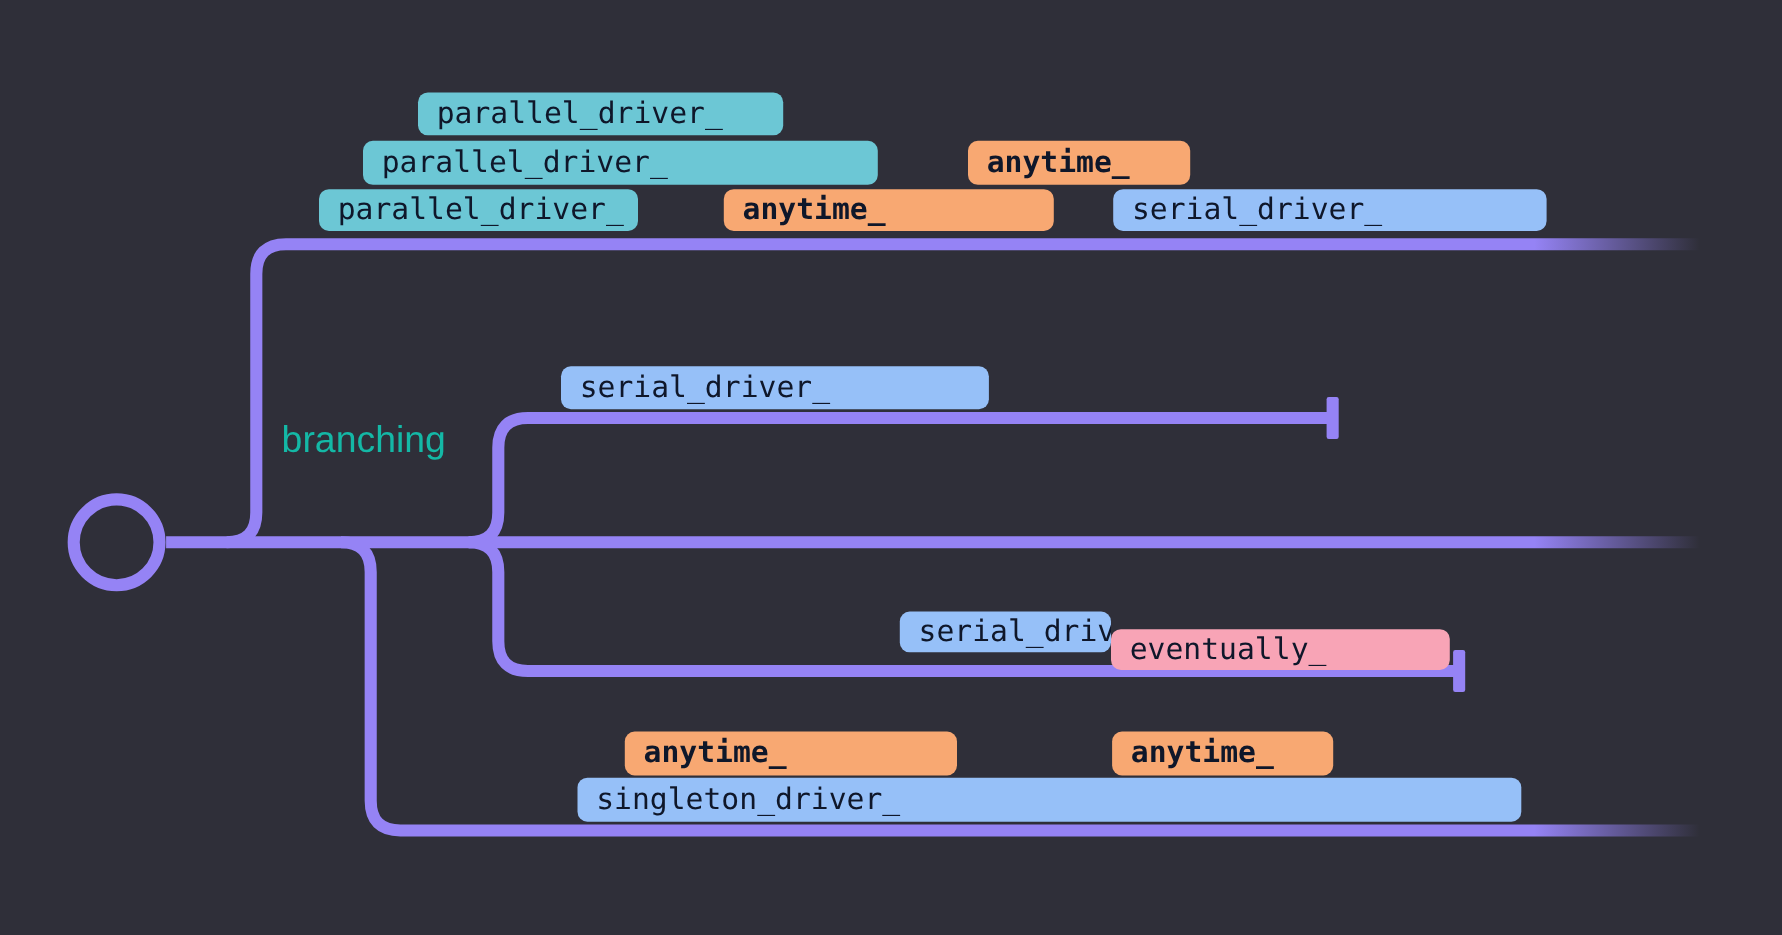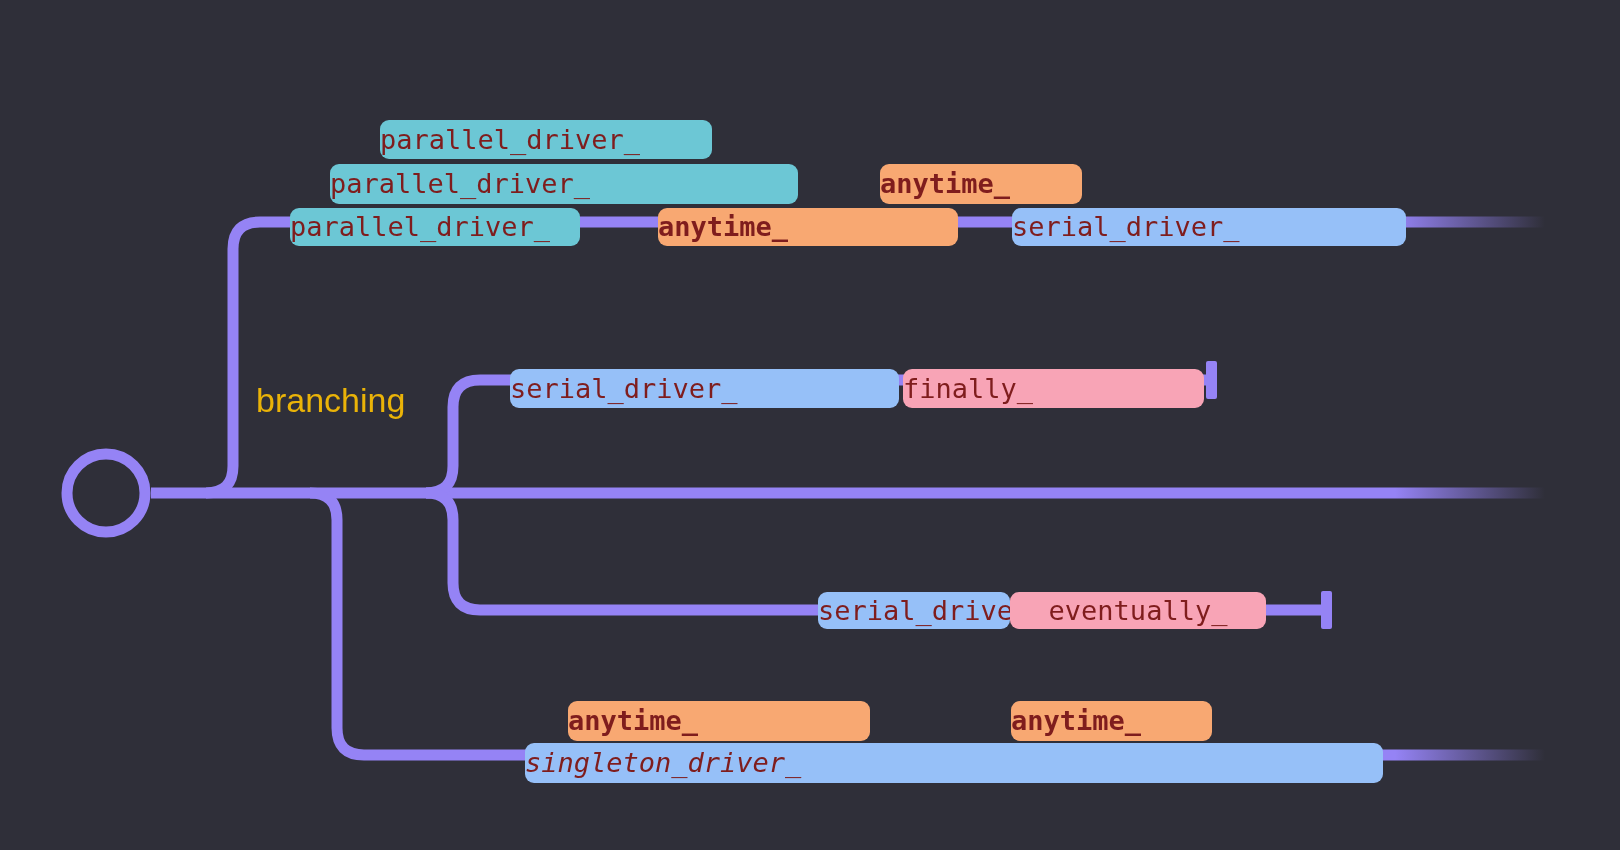--- a/index.html
+++ b/index.html
@@ -19,54 +19,54 @@
     position: absolute;
     left: 0;
     top: 0;
     z-index: 1;
   }
   .bar {
     position: absolute;
     z-index: 2;
     border-radius: 9px;
     font-size: 27px;
-    color: #7f1d1d;
+    color: #0f172a;
+    padding-left: 17px;
     white-space: nowrap;
     overflow: hidden;
     box-sizing: border-box;
-    margin-top: 36px;
   }
   .bar.teal   { background: #6cc7d5; }
   .bar.orange { background: #f8a872; font-weight: bold; }
   .bar.blue   { background: #96c0f8; }
   .bar.pink   { background: #f8a4b6; }
 
   .t1 { left: 380px;  top: 84px;  width: 332px; height: 39px; line-height: 39px; }
   .t2 { left: 330px;  top: 128px; width: 468px; height: 40px; line-height: 40px; }
   .t3 { left: 290px;  top: 172px; width: 290px; height: 38px; line-height: 38px; }
   .o1 { left: 880px;  top: 128px; width: 202px; height: 40px; line-height: 40px; }
   .o2 { left: 658px;  top: 172px; width: 300px; height: 38px; line-height: 38px; }
   .b1 { left: 1012px; top: 172px; width: 394px; height: 38px; line-height: 38px; }
   .b2 { left: 510px;  top: 333px; width: 389px; height: 39px; line-height: 39px; }
   .p1 { left: 903px;  top: 333px; width: 301px; height: 39px; line-height: 39px; z-index: 3; }
   .b3 { left: 818px;  top: 556px; width: 192px; height: 37px; line-height: 37px; }
-  .p2 { left: 1010px; top: 556px; width: 256px; height: 37px; line-height: 37px; z-index: 3; text-align: center; }
+  .p2 { left: 1010px; top: 572px; width: 308px; height: 37px; line-height: 37px; z-index: 3; }
   .o3 { left: 568px;  top: 665px; width: 302px; height: 40px; line-height: 40px; }
   .o4 { left: 1011px; top: 665px; width: 201px; height: 40px; line-height: 40px; }
-  .b4 { left: 525px;  top: 707px; width: 858px; height: 40px; line-height: 40px; font-style: italic; }
+  .b4 { left: 525px;  top: 707px; width: 858px; height: 40px; line-height: 40px; }
 
   .annotation {
     position: absolute;
     left: 256px;
     top: 378px;
     z-index: 2;
     font-family: "Liberation Sans", sans-serif;
     font-size: 34px;
     line-height: 45px;
-    color: #eab308;
+    color: #14b8a6;
   }
 </style>
 </head>
 <body>
 
 <div class="stage">
 
   <svg class="lines-svg" width="1620" height="850" viewBox="0 0 1620 850">
     <defs>
       <linearGradient id="fade" gradientUnits="userSpaceOnUse" x1="1395" y1="0" x2="1545" y2="0">
@@ -91,21 +91,20 @@
   </svg>
 
   <div class="bar teal t1">parallel_driver_</div>
   <div class="bar teal t2">parallel_driver_</div>
   <div class="bar teal t3">parallel_driver_</div>
   <div class="bar orange o1">anytime_</div>
   <div class="bar orange o2">anytime_</div>
   <div class="bar blue b1">serial_driver_</div>
 
   <div class="bar blue b2">serial_driver_</div>
-  <div class="bar pink p1">finally_</div>
 
   <div class="bar blue b3">serial_driver_</div>
   <div class="bar pink p2">eventually_</div>
 
   <div class="bar orange o3">anytime_</div>
   <div class="bar orange o4">anytime_</div>
   <div class="bar blue b4">singleton_driver_</div>
 
   <div class="annotation">
     <div>branching</div>

